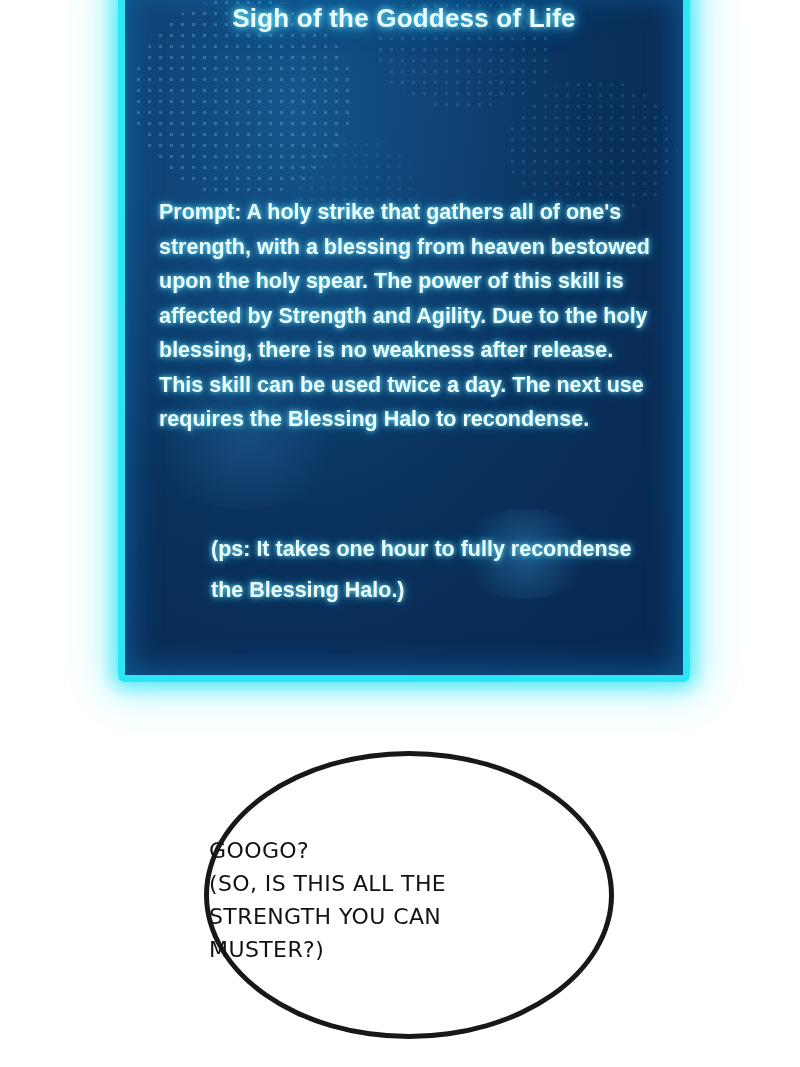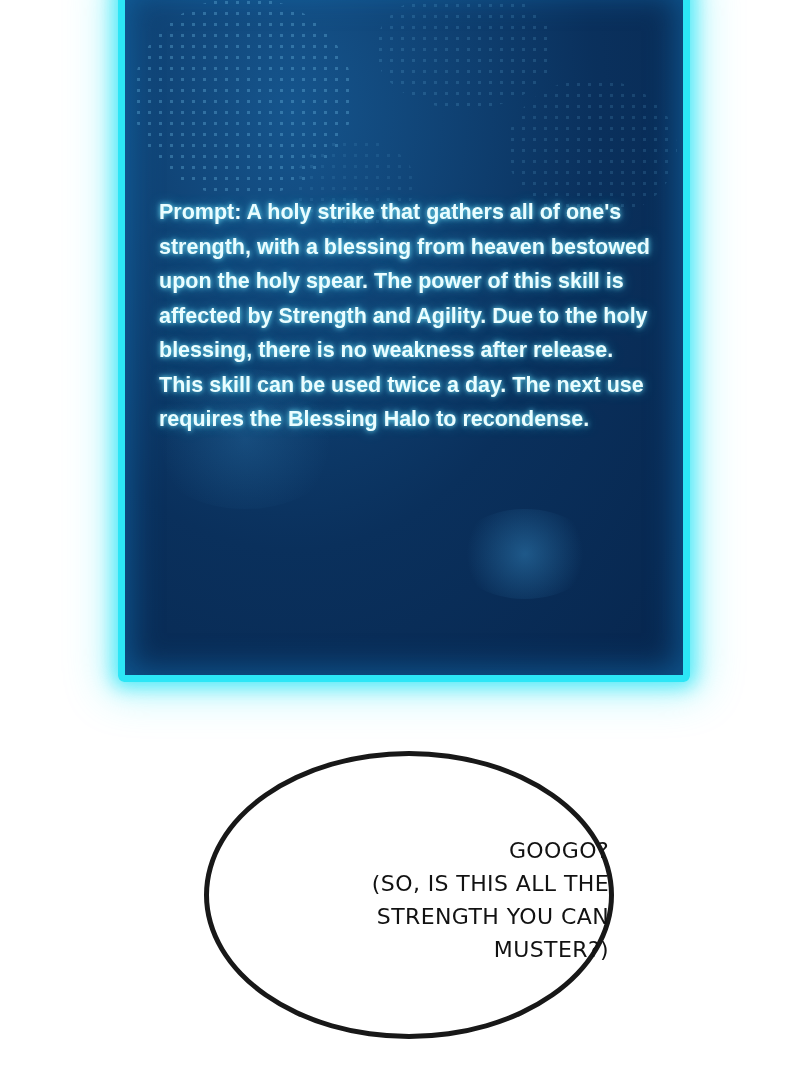--- a/index.html
+++ b/index.html
@@ -110,43 +110,45 @@
     box-sizing: border-box;
     border: 5px solid #181818;
     border-radius: 50% / 50%;
     background: #ffffff;
   }
   .bubble-text {
     position: absolute;
     left: 0;
     right: 0;
     top: 78px;
-    text-align: right;
+    text-align: left;
     font-family: "DejaVu Sans", sans-serif;
     font-size: 22px;
     line-height: 33px;
     color: #121212;
     letter-spacing: .4px;
     white-space: pre-line;
   }
 </style>
 </head>
 <body>
 
 <div class="skill-panel">
   <div class="dots d1"></div>
   <div class="dots d2"></div>
   <div class="dots d3"></div>
   <div class="dots d4"></div>
   <div class="glow-blob g1"></div>
   <div class="glow-blob g2"></div>
 
+  <div class="skill-title">Sigh of the Goddess of Life</div>
 
   <div class="skill-body">Prompt: A holy strike that gathers all of one's strength, with a blessing from heaven bestowed upon the holy spear. The power of this skill is affected by Strength and Agility. Due to the holy blessing, there is no weakness after release. This skill can be used twice a day. The next use requires the Blessing Halo to recondense.</div>
 
+  <div class="skill-note">(ps: It takes one hour to fully recondense the Blessing Halo.)</div>
 </div>
 
 <div class="bubble">
   <div class="bubble-text">GOOGO?
 (SO, IS THIS ALL THE
 STRENGTH YOU CAN
 MUSTER?)</div>
 </div>
 
 </body></html>

